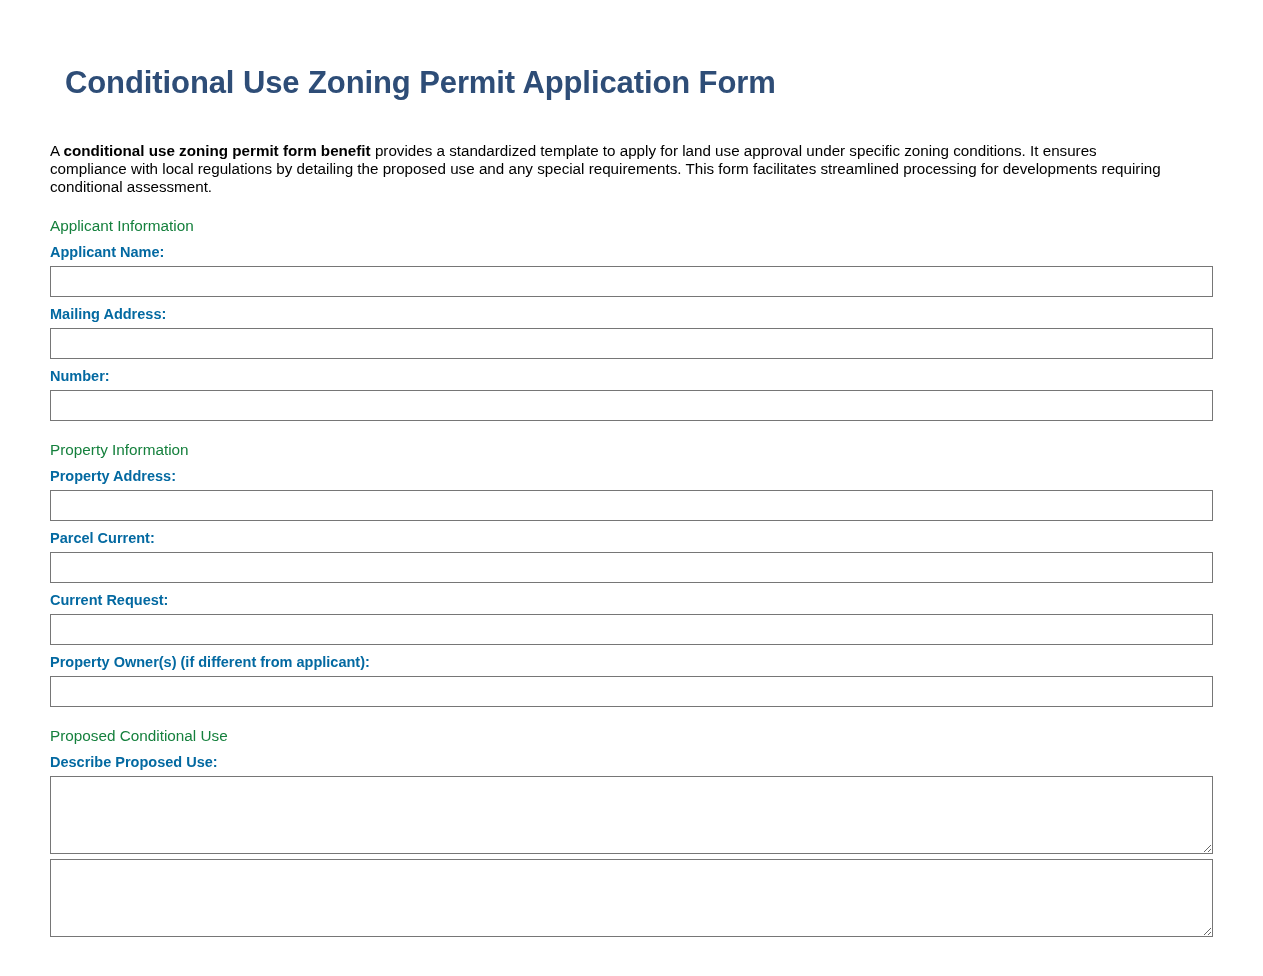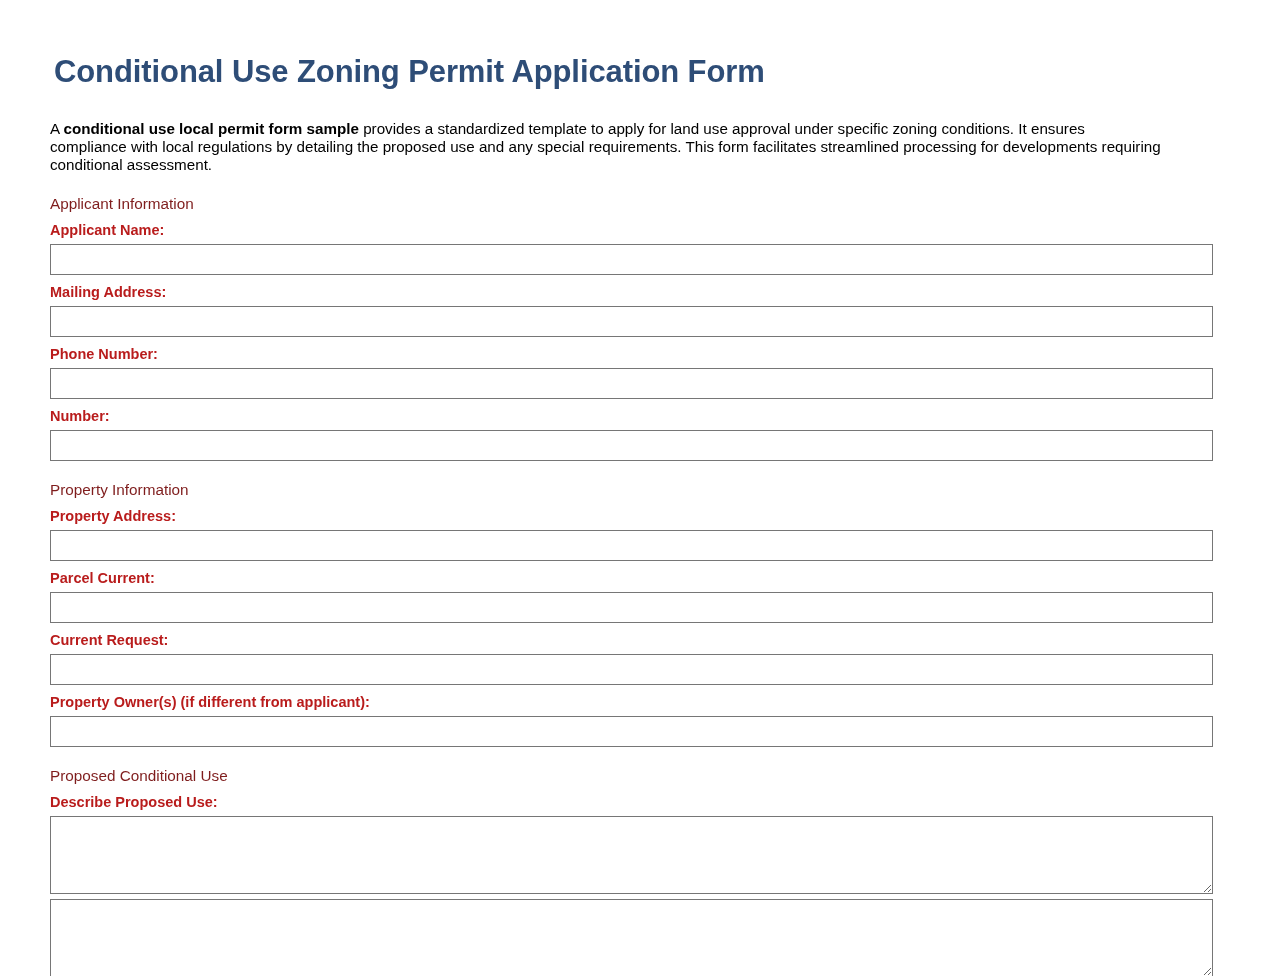--- a/index.html
+++ b/index.html
@@ -19,48 +19,48 @@
   }
   .page {
     padding: 0 50px;
     width: 1263px;
   }
   .page-title {
     font-size: 31px;
     font-weight: bold;
     color: #2e4d77;
     letter-spacing: -0.1px;
-    margin: 4px;
+    margin: 15px;
     padding-top: 50px;
     line-height: 1.15;
   }
   .intro {
     font-size: 15.2px;
     line-height: 18.3px;
     color: #000000;
     margin: 0;
     padding-top: 26px;
     max-width: 1113px;
   }
   .intro b { font-weight: bold; }
 
   .section-heading {
     font-size: 15.3px;
     font-weight: normal;
-    color: #7f1d1d;
+    color: #15803d;
     margin: 0;
     padding-top: 20px;
     line-height: 18px;
   }
 
   .field { margin: 0; }
   .field-label {
     font-size: 14.5px;
     font-weight: bold;
-    color: #b91c1c;
+    color: #0369a1;
     line-height: 17px;
     padding-top: 9px;
     display: block;
   }
   .field-input {
     display: block;
     width: 1163px;
     height: 31px;
     margin-top: 5px;
     border: 1px solid #767676;
@@ -93,39 +93,35 @@
   }
 </style>
 </head>
 <body>
 
 <div class="page">
 
   <h1 class="page-title">Conditional Use Zoning Permit Application Form</h1>
 
   <p class="intro">
-    <span>A </span><b>conditional use local permit form sample</b><span> provides a standardized template to apply for land use approval under specific zoning conditions. It ensures compliance with local regulations by detailing the proposed use and any special requirements. This form facilitates streamlined processing for developments requiring conditional assessment.</span>
+    <span>A </span><b>conditional use zoning permit form benefit</b><span> provides a standardized template to apply for land use approval under specific zoning conditions. It ensures compliance with local regulations by detailing the proposed use and any special requirements. This form facilitates streamlined processing for developments requiring conditional assessment.</span>
   </p>
 
   <h2 class="section-heading">Applicant Information</h2>
 
   <div class="field">
     <label class="field-label">Applicant Name:</label>
     <input class="field-input" type="text" placeholder="" style="">
   </div>
 
   <div class="field">
     <label class="field-label">Mailing Address:</label>
     <input class="field-input" type="text" placeholder="" style="">
   </div>
 
-  <div class="field">
-    <label class="field-label">Phone Number:</label>
-    <input class="field-input" type="text" placeholder="" style="">
-  </div>
 
   <div class="field">
     <label class="field-label">Number:</label>
     <input class="field-input" type="text" placeholder="" style="">
   </div>
 
   <h2 class="section-heading">Property Information</h2>
 
   <div class="field">
     <label class="field-label">Property Address:</label>

